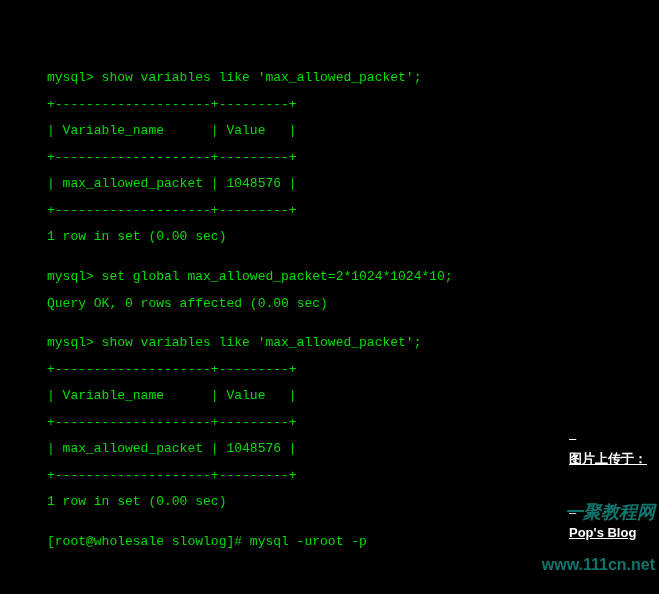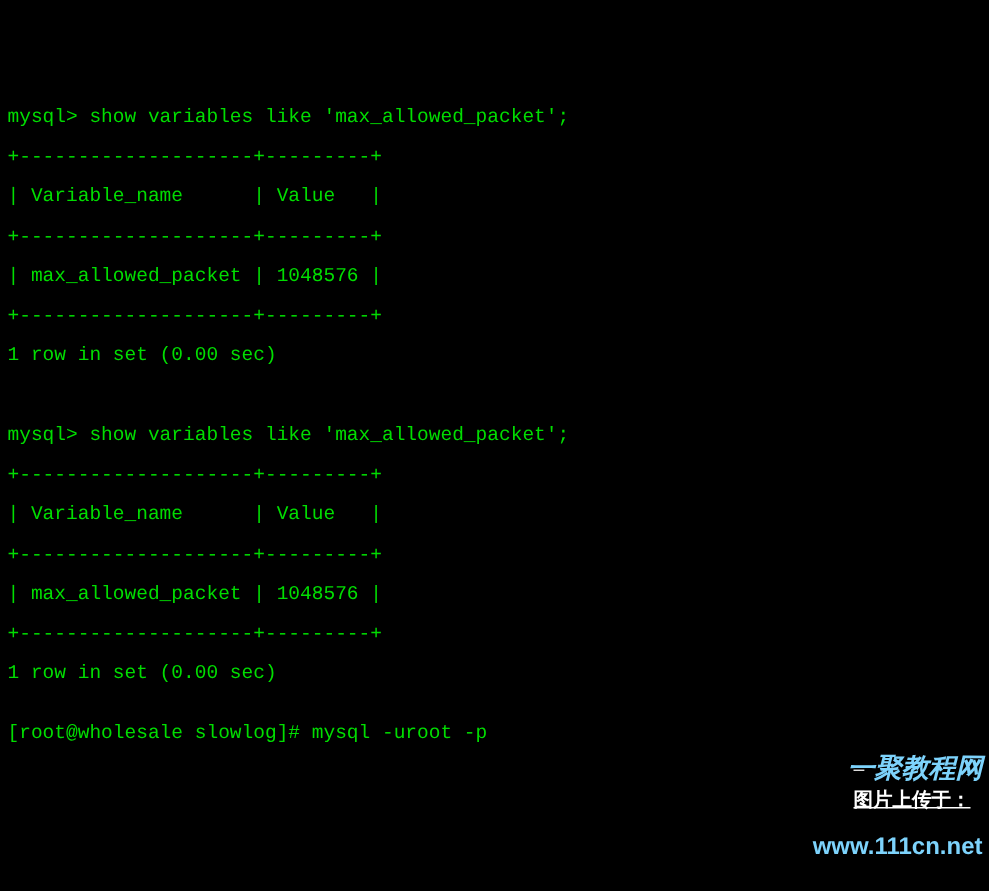--- a/index.html
+++ b/index.html
@@ -9,39 +9,39 @@
       font-family: "Courier New", monospace;
       font-size: 13px;
       line-height: 1.02;
       width: 659px;
       height: 594px;
       padding: 5px;
       white-space: pre;
       overflow: hidden;
       position: relative;
     }
-    .terminal-line { display: block; }
+    .terminal-line { display: block; margin-left: 42px; }
     .overlay {
       position: absolute;
       bottom: 24px;
       right: 12px;
       color: #fff;
       font-family: Arial, sans-serif;
       font-size: 13px;
       text-align: left;
       line-height: 1.9;
       text-decoration: underline;
     }
     .overlay .upload { font-weight: bold; }
     .overlay .blog { font-weight: bold; }
     .watermark {
       position: absolute;
       bottom: 4px;
       right: 4px;
-      color: #7dd3fc;
+      color: #0f766e;
       font-family: Arial, sans-serif;
       font-size: 15px;
       font-weight: bold;
       font-style: italic;
       line-height: 1.1;
       text-align: right;
       text-shadow: 0 0 4px rgba(0,0,0,0.8);
     }
     .watermark .site { font-size: 18px; }
     .watermark .url { font-size: 16px; font-style: normal; }
@@ -53,20 +53,22 @@
 
 <div>
 <span class="terminal-line">mysql&gt; show variables like 'max_allowed_packet';</span>
 <span class="terminal-line">+--------------------+---------+</span>
 <span class="terminal-line">| Variable_name      | Value   |</span>
 <span class="terminal-line">+--------------------+---------+</span>
 <span class="terminal-line">| max_allowed_packet | 1048576 |</span>
 <span class="terminal-line">+--------------------+---------+</span>
 <span class="terminal-line">1 row in set (0.00 sec)</span>
 <span class="terminal-line"></span>
+<span class="terminal-line">mysql&gt; set global max_allowed_packet=2*1024*1024*10;</span>
+<span class="terminal-line">Query OK, 0 rows affected (0.00 sec)</span>
 <span class="terminal-line"></span>
 <span class="terminal-line">mysql&gt; show variables like 'max_allowed_packet';</span>
 <span class="terminal-line">+--------------------+---------+</span>
 <span class="terminal-line">| Variable_name      | Value   |</span>
 <span class="terminal-line">+--------------------+---------+</span>
 <span class="terminal-line">| max_allowed_packet | 1048576 |</span>
 <span class="terminal-line">+--------------------+---------+</span>
 <span class="terminal-line">1 row in set (0.00 sec)</span>
 <span class="terminal-line"></span>
 <span class="terminal-line">[root@wholesale slowlog]# mysql -uroot -p</span>
@@ -90,20 +92,21 @@
 
 
 
 <span class="terminal-line"></span>
 
 
 </div>
 
 <div class="overlay">
   <div class="upload">图片上传于：</div>
+  <div class="blog">Pop's Blog</div>
 </div>
 
 <div class="watermark">
   <div class="site">一聚教程网</div>
   <div class="url">www.111cn.net</div>
 </div>
 
 
 
 

